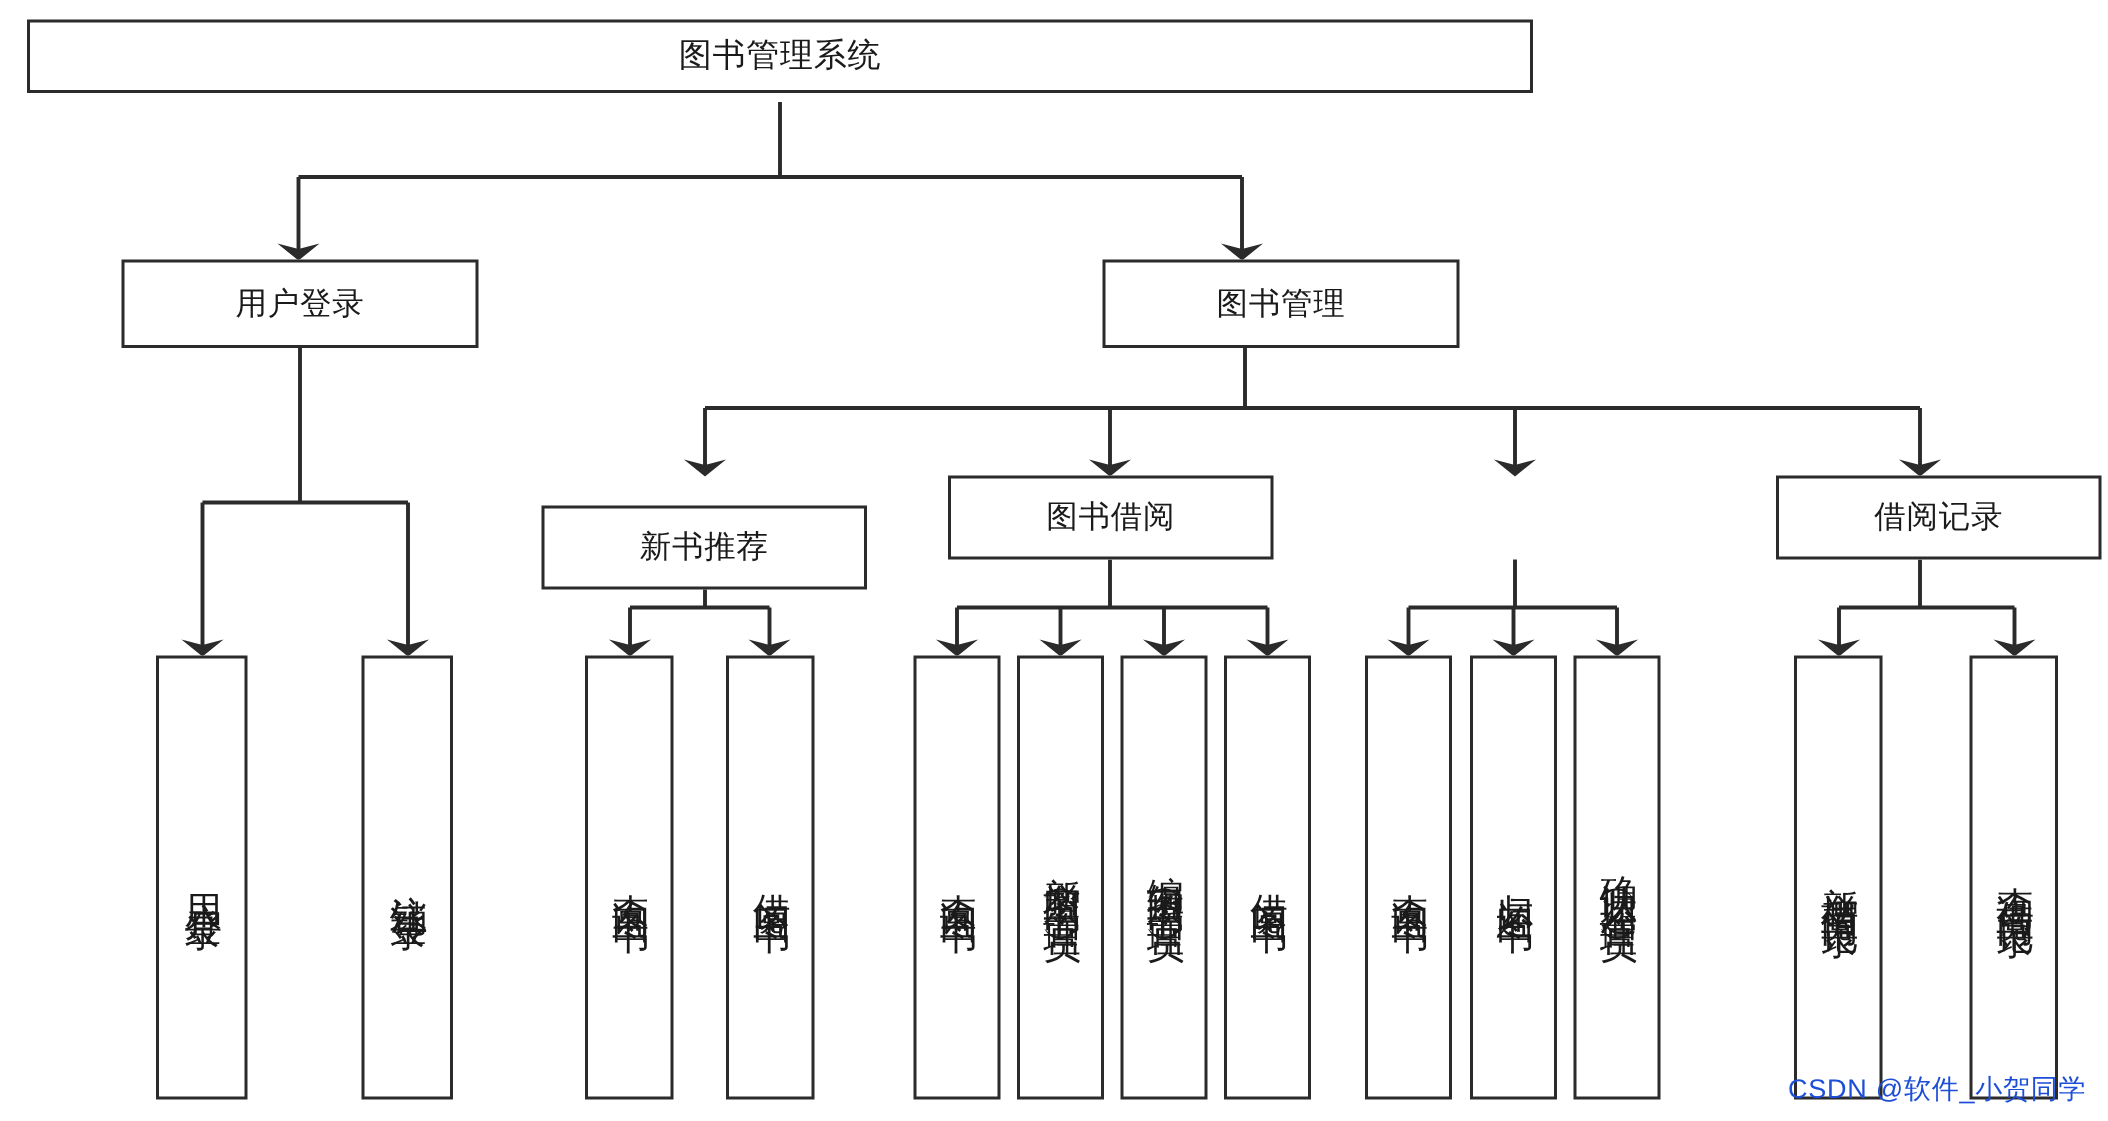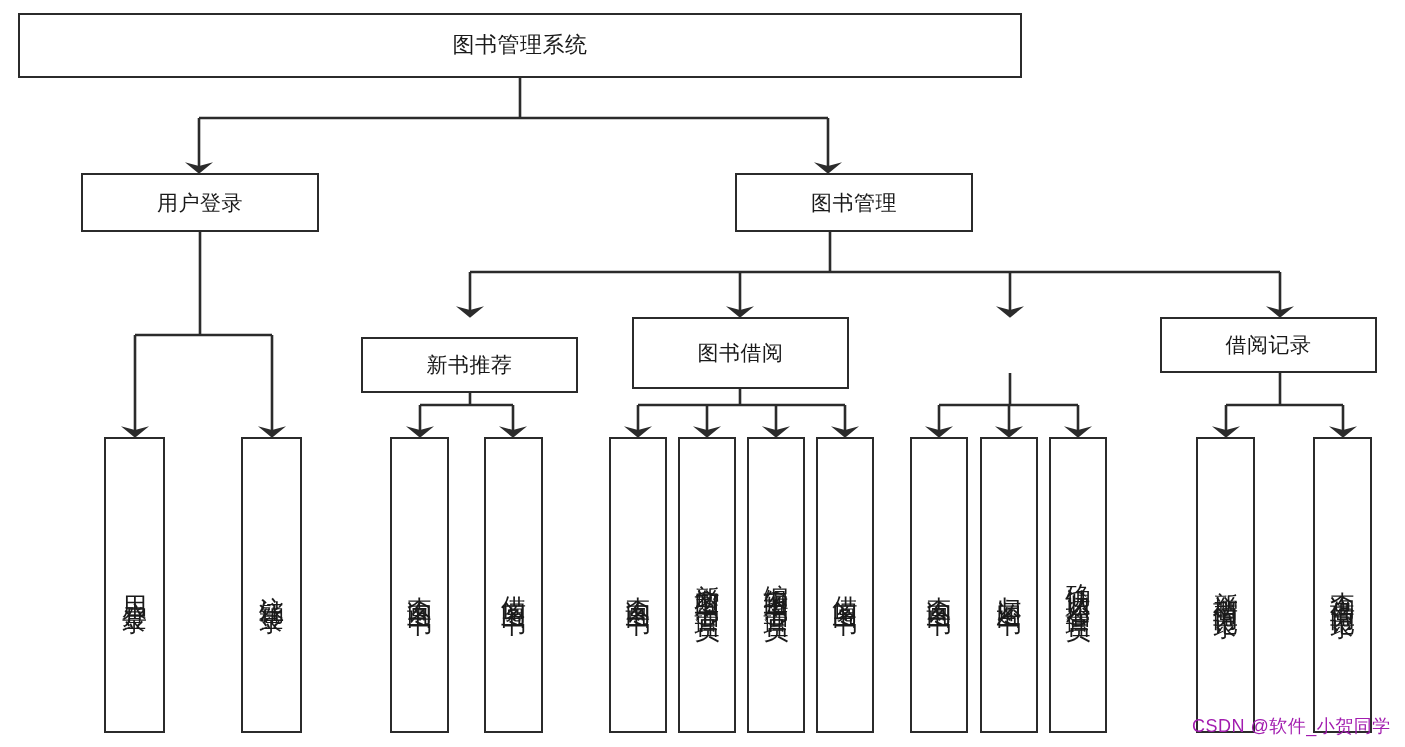--- a/index.html
+++ b/index.html
@@ -58,21 +58,21 @@
   .node.vertical .label {
     writing-mode: vertical-rl;
     text-orientation: upright;
     font-size: 25px;
     line-height: 1.0;
     letter-spacing: 5px;
     white-space: nowrap;
   }
   .watermark {
     position: absolute;
-    color: #a21caf;
+    color: #1d4ed8;
     font-size: 18px;
     white-space: nowrap;
     letter-spacing: 0.5px;
   }
 </style>
 </head>
 <body>
 
 <div id="diagram-root">
 
@@ -123,38 +123,38 @@
       <path d="M1009,405 L1009,432" marker-end="url(#arrow)"></path>
       <path d="M1078,405 L1078,432" marker-end="url(#arrow)"></path>
 
       <path d="M1280,373 L1280,405"></path>
       <path d="M1226,405 L1343,405"></path>
       <path d="M1226,405 L1226,432" marker-end="url(#arrow)"></path>
       <path d="M1343,405 L1343,432" marker-end="url(#arrow)"></path>
     </g>
   </svg>
 
-  <div class="node root horizontal" style="left:18px; top:13px; width:1004px; height:65px;">
+  <div class="node root horizontal" style="left:18px; top:13px; width:1004px; height:49px;">
     <span class="label">图书管理系统</span>
   </div>
 
   <div class="node horizontal" style="left:81px; top:173px; width:238px; height:59px;">
     <span class="label">用户登录</span>
   </div>
   <div class="node horizontal" style="left:711px; top:173px; width:238px; height:59px;margin-left:24px;">
     <span class="label">图书管理</span>
   </div>
 
   <div class="node horizontal" style="left:361px; top:317px; width:217px; height:56px;margin-top:20px;">
     <span class="label">新书推荐</span>
   </div>
-  <div class="node horizontal" style="left:632px; top:317px; width:217px; height:72px;">
+  <div class="node horizontal" style="left:632px; top:317px; width:217px; height:56px;">
     <span class="label">图书借阅</span>
   </div>
-  <div class="node horizontal" style="left:1160px; top:317px; width:217px; height:56px;">
+  <div class="node horizontal" style="left:1184px; top:317px; width:217px; height:56px;">
     <span class="label">借阅记录</span>
   </div>
 
   <div class="node vertical" style="left:104px; top:437px; width:61px; height:296px;">
     <span class="label">用户登录</span>
   </div>
   <div class="node vertical" style="left:241px; top:437px; width:61px; height:296px;">
     <span class="label">注销登录</span>
   </div>
 

